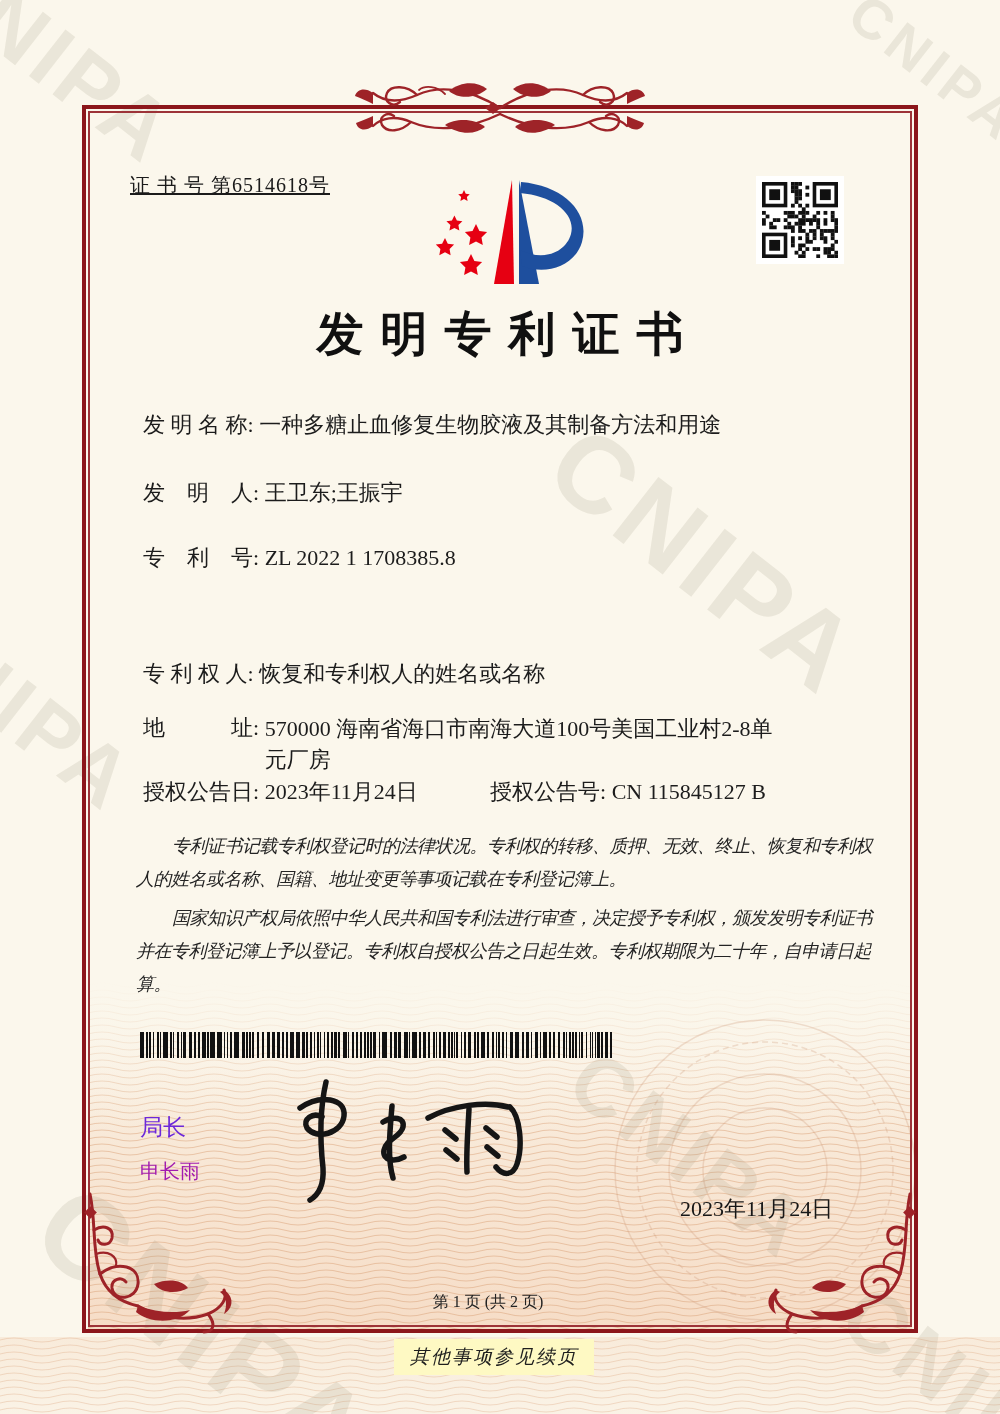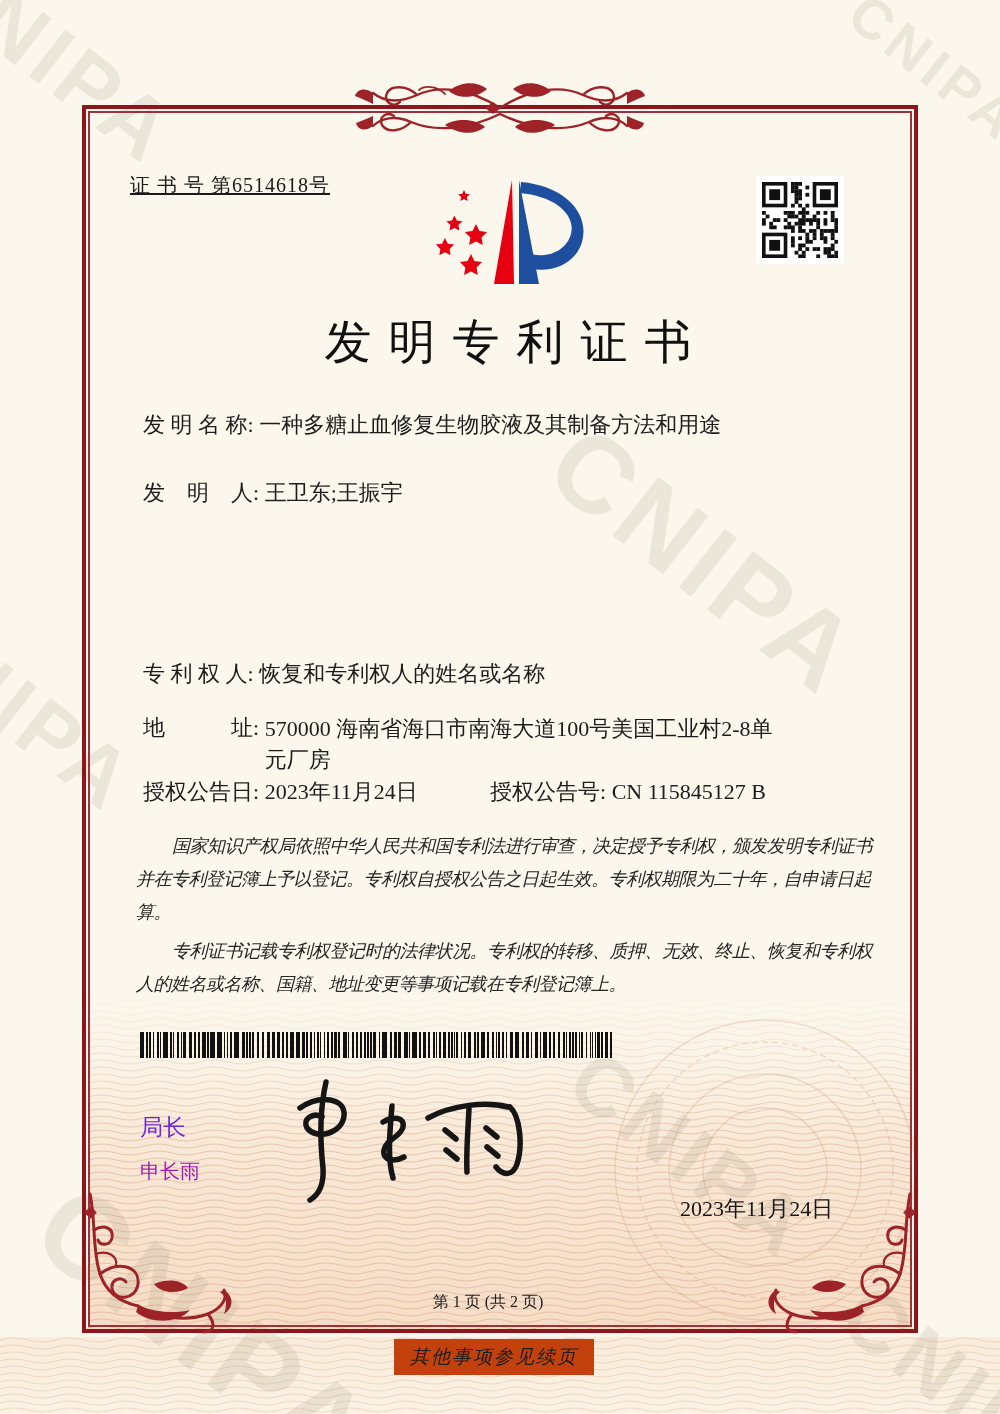--- a/index.html
+++ b/index.html
@@ -39,40 +39,40 @@
   .orn-bl{left:84px;top:1192px;width:156px;height:146px;}
   .orn-br{left:760px;top:1192px;width:156px;height:146px;transform:scaleX(-1);}
 
   
   .content{position:absolute;inset:0;z-index:4;}
   .certno{position:absolute;left:130px;top:172px;font-size:20px;letter-spacing:1px;color:#1b1b1b;text-decoration:underline;}
   .logo{position:absolute;left:424px;top:166px;width:168px;height:132px;}
   .qr{position:absolute;left:756px;top:176px;width:88px;height:88px;background:#fff;}
   .qr svg{position:absolute;left:6px;top:6px;width:76px;height:76px;}
   .title{position:absolute;left:82px;top:303px;width:836px;text-align:center;font-size:47px;
-         font-weight:normal;letter-spacing:17px;text-indent:17px;color:#101010;margin:8px;}
+         font-weight:bold;letter-spacing:17px;text-indent:17px;color:#101010;margin:0;}
   .frow{position:absolute;left:143px;width:740px;font-size:22px;color:#1c1c1c;}
   .flabel{white-space:pre;}
   .fvalue{}
   .fvalue.wrap{display:inline-block;width:514px;vertical-align:top;line-height:31px;}
   .grant{position:absolute;left:347px;top:0;}
   .legal{position:absolute;left:136px;top:830px;width:742px;font-size:18px;line-height:33px;
          letter-spacing:-0.5px;font-style:italic;color:#242424;}
   .legal p{margin:0;text-indent:2em;}
   .legal p + p{margin-top:6px;}
   .barcode{position:absolute;left:140px;top:1032px;width:480px;height:26px;}
   .director-label{position:absolute;left:140px;top:1112px;font-size:23px;
       font-family:"Liberation Sans","DejaVu Sans",sans-serif;color:#6d28d9;}
   .director-name{position:absolute;left:140px;top:1158px;font-size:20px;
       font-family:"Liberation Sans","DejaVu Sans",sans-serif;color:#a21caf;}
   .signature{position:absolute;left:262px;top:1072px;width:280px;height:132px;}
   .issue-date{position:absolute;left:680px;top:1194px;font-size:22px;color:#171717;}
   .page-num{position:absolute;left:82px;top:1292px;width:800px;text-align:center;font-size:16px;color:#222;padding-left:6px;}
   .footer-note{position:absolute;left:500px;top:1339px;transform:translateX(-53%);
-      background:#c2410c;padding:5px 16px;font-size:19px;letter-spacing:2px;font-style:italic;color:#1e1e1e;}
+      background:#fef9c3;padding:5px 16px;font-size:19px;letter-spacing:2px;font-style:italic;color:#1e1e1e;}
 </style>
 </head>
 <body>
 
 <div class="page">
 
   <span class="wm wm1">CNIPA</span>
   <span class="wm wm2">CNIPA</span>
   <span class="wm wm3">CNIPA</span>
   <span class="wm wm4">CNIPA</span>
@@ -314,34 +314,37 @@
       </div>
 
     <h1 class="title">发明专利证书</h1>
 
     <div class="frow" style="top:410px">
       <span class="flabel">发 明 名 称: </span><span class="fvalue">一种多糖止血修复生物胶液及其制备方法和用途</span>
     </div>
     <div class="frow" style="top:478px">
       <span class="flabel">发　明　人: </span><span class="fvalue">王卫东;王振宇</span>
     </div>
+    <div class="frow" style="top:543px">
+      <span class="flabel">专　利　号: </span><span class="fvalue">ZL 2022 1 1708385.8</span>
+    </div>
     <div class="frow" style="top:659px">
       <span class="flabel">专 利 权 人: </span><span class="fvalue">恢复和专利权人的姓名或名称</span>
     </div>
     <div class="frow" style="top:713px">
       <span class="flabel">地　　　址: </span><span class="fvalue wrap">570000 海南省海口市南海大道100号美国工业村2-8单元厂房</span>
     </div>
     <div class="frow" style="top:777px">
       <span class="flabel">授权公告日: </span><span class="fvalue">2023年11月24日</span>
       <span class="grant"><span class="flabel">授权公告号: </span><span class="fvalue">CN 115845127 B</span></span>
     </div>
 
     <div class="legal">
+      <p>专利证书记载专利权登记时的法律状况。专利权的转移、质押、无效、终止、恢复和专利权人的姓名或名称、国籍、地址变更等事项记载在专利登记簿上。</p>
       <p>国家知识产权局依照中华人民共和国专利法进行审查，决定授予专利权，颁发发明专利证书并在专利登记簿上予以登记。专利权自授权公告之日起生效。专利权期限为二十年，自申请日起算。</p>
-      <p>专利证书记载专利权登记时的法律状况。专利权的转移、质押、无效、终止、恢复和专利权人的姓名或名称、国籍、地址变更等事项记载在专利登记簿上。</p>
     </div>
 
     <svg class="barcode" id="barcode-svg" viewBox="0 0 480 26" preserveAspectRatio="none">
         <rect x="0" y="0" width="4" height="26" fill="#111"></rect>
         <rect x="6" y="0" width="2" height="26" fill="#111"></rect>
         <rect x="9" y="0" width="2" height="26" fill="#111"></rect>
         <rect x="13" y="0" width="1" height="26" fill="#111"></rect>
         <rect x="17" y="0" width="2" height="26" fill="#111"></rect>
         <rect x="20" y="0" width="1" height="26" fill="#111"></rect>
         <rect x="23" y="0" width="5" height="26" fill="#111"></rect>

